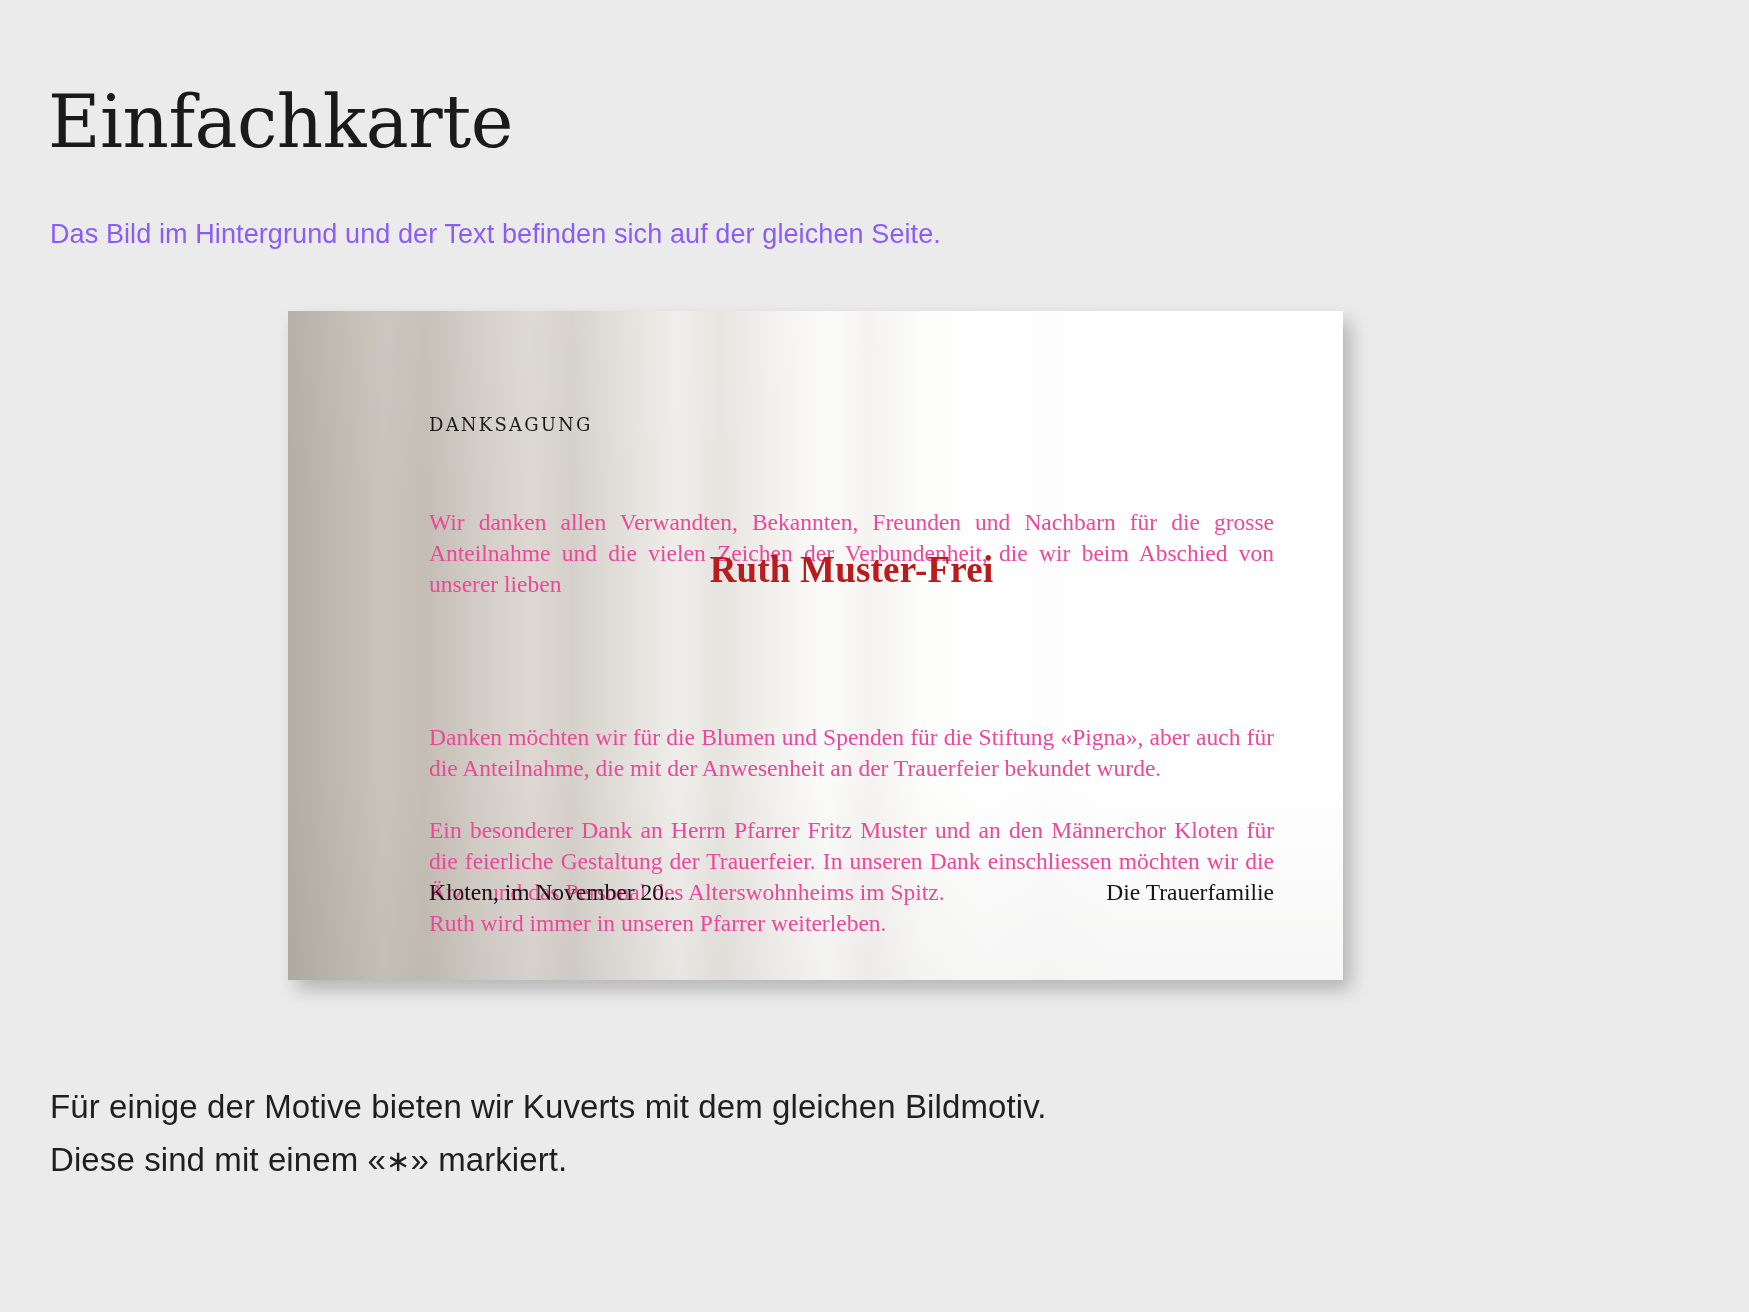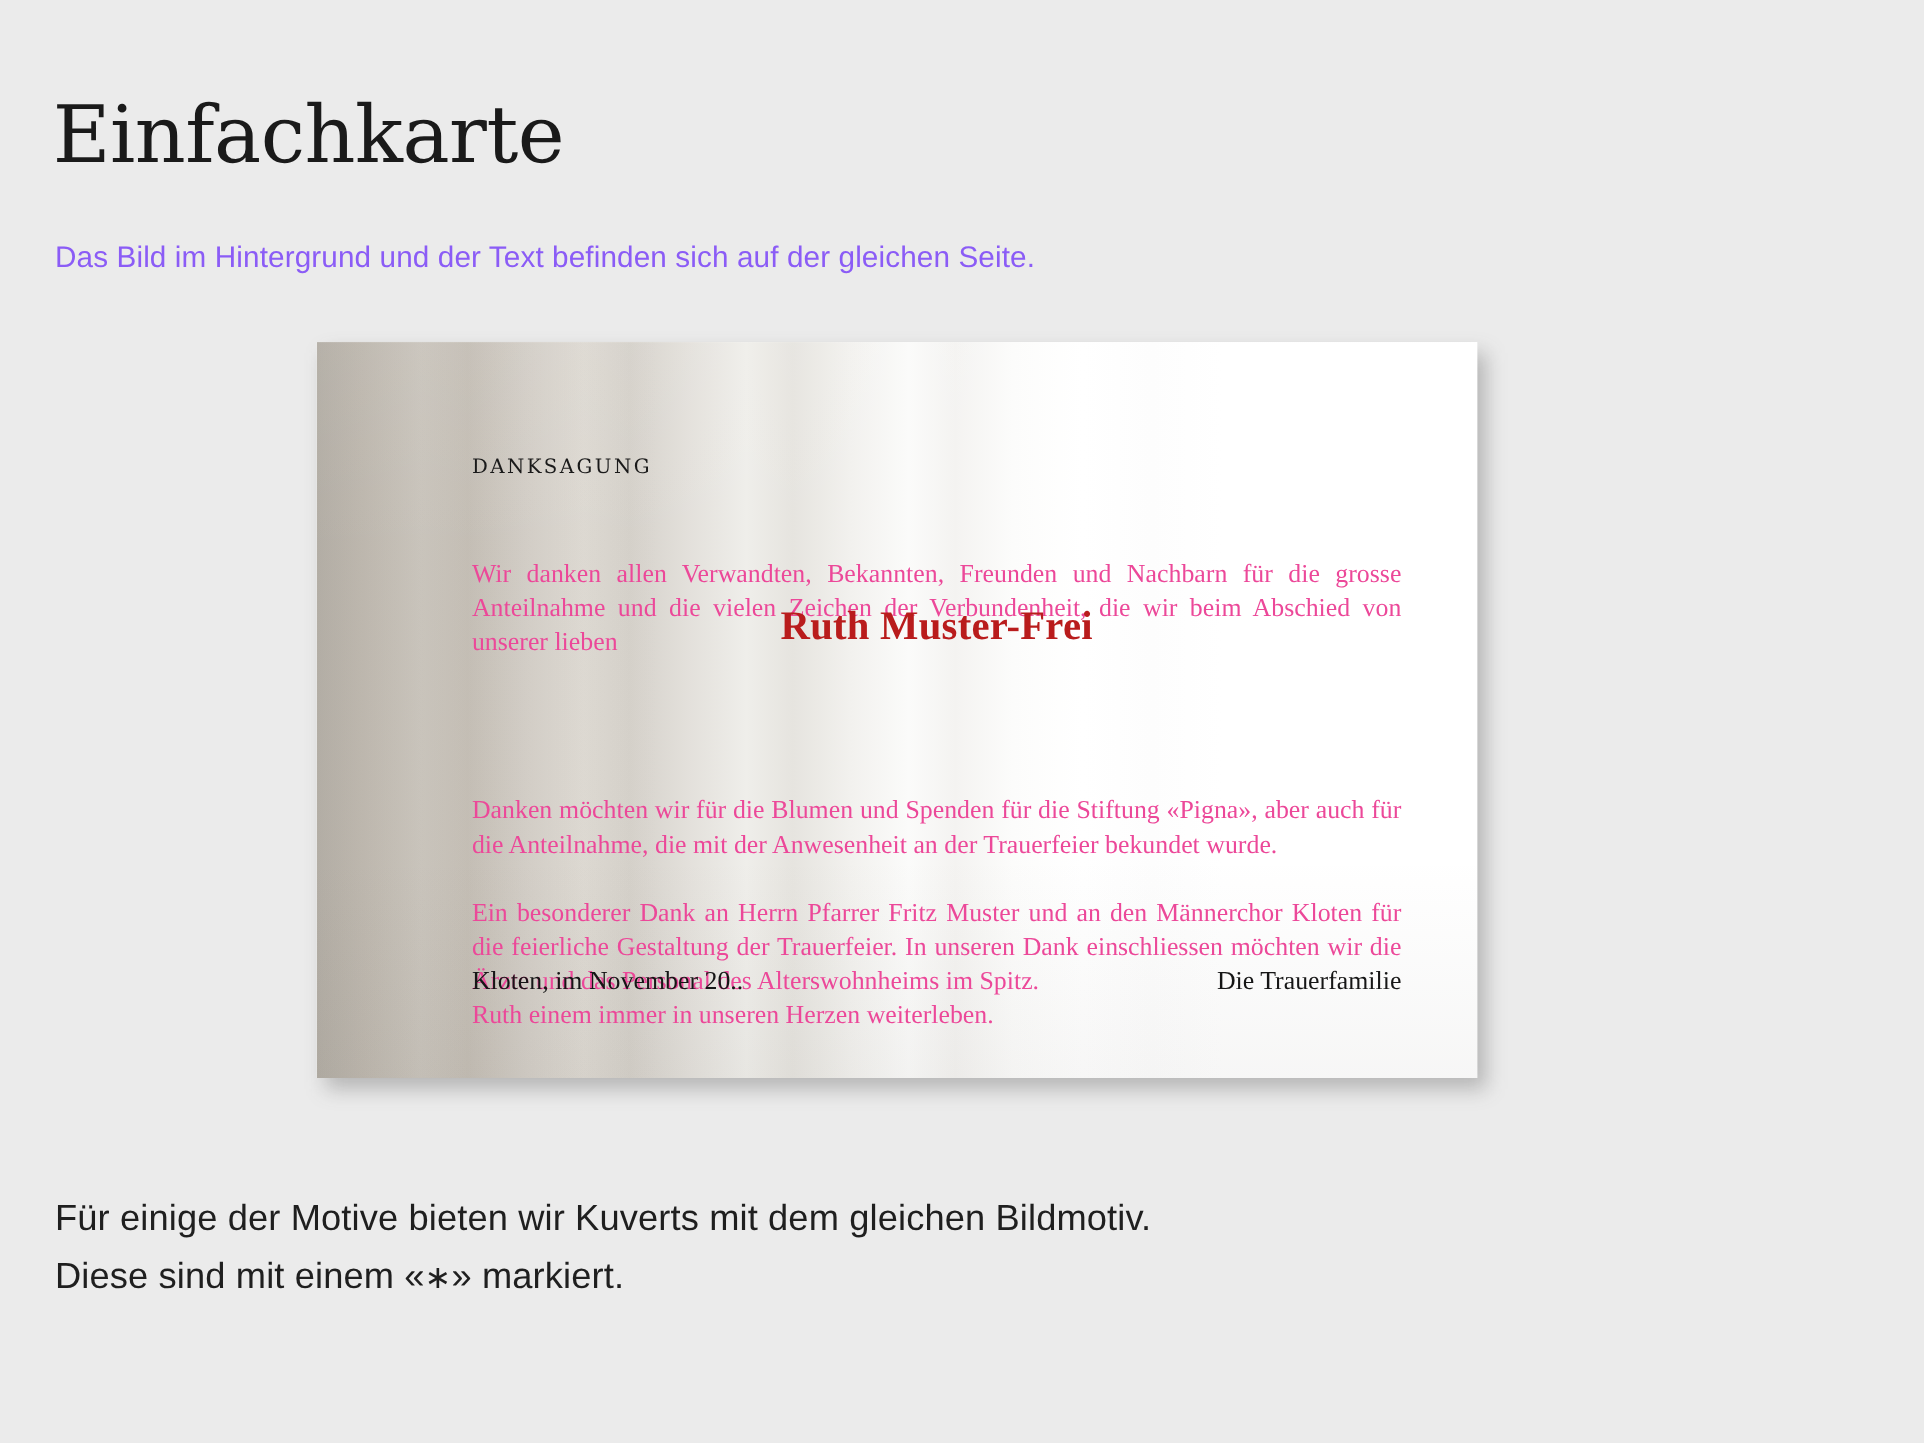--- a/index.html
+++ b/index.html
@@ -219,21 +219,21 @@
 
         <div class="para p1">Wir danken allen Verwandten, Bekannten, Freunden und Nachbarn für die grosse Anteilnahme und die vielen Zeichen der Verbundenheit, die wir beim Abschied von unserer lieben</div>
 
         <div class="name">Ruth Muster-Frei</div>
 
 
         <div class="para p4">Danken möchten wir für die Blumen und Spenden für die Stiftung «Pigna», aber auch für die Anteilnahme, die mit der Anwesenheit an der Trauerfeier bekundet wurde.</div>
 
         <div class="para p5">Ein besonderer Dank an Herrn Pfarrer Fritz Muster und an den Männerchor Kloten für die feierliche Gestaltung der Trauerfeier. In unseren Dank einschliessen möchten wir die Ärzte und das Personal des Alterswohnheims im Spitz.</div>
 
-        <div class="para p6">Ruth einem immer in unseren Herzen weiterleben.</div>
+        <div class="para p6">Ruth wird immer in unseren Pfarrer weiterleben.</div>
 
         <div class="footer-row">
           <span>Kloten, im November 20..</span>
           <span>Die Trauerfamilie</span>
         </div>
       </div>
     </div>
   </div>
 
   <div class="bottom-note">

